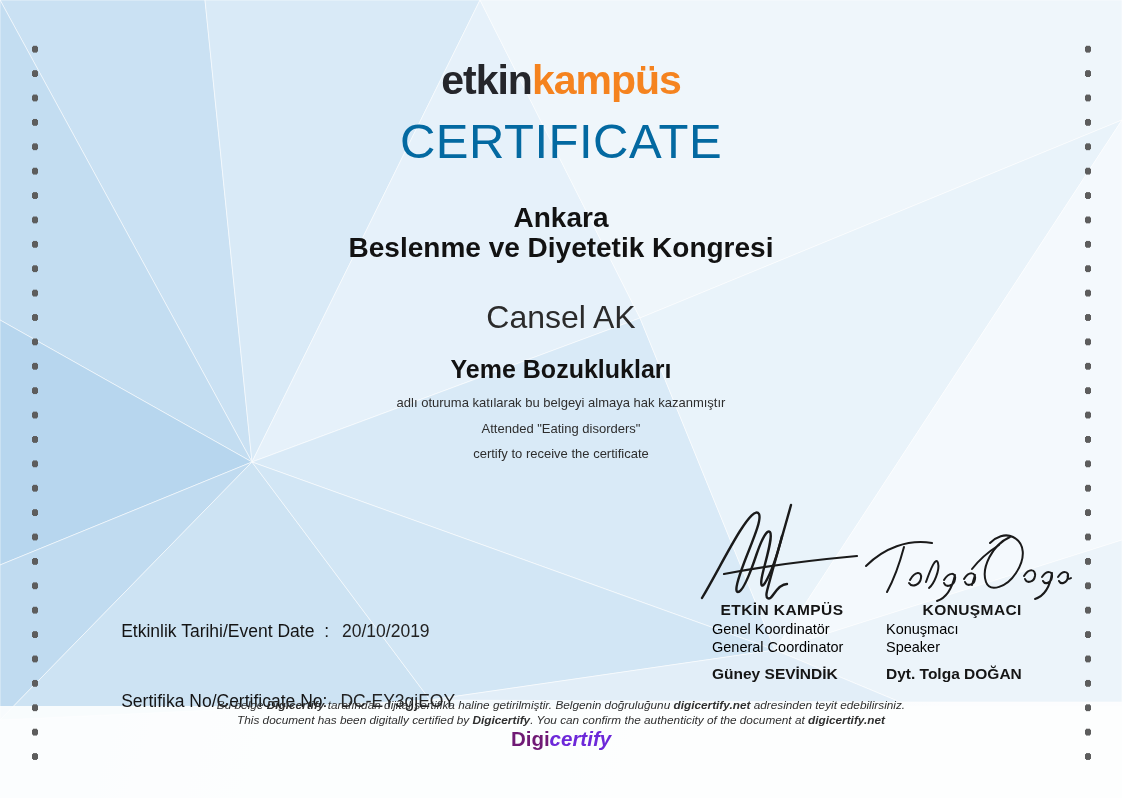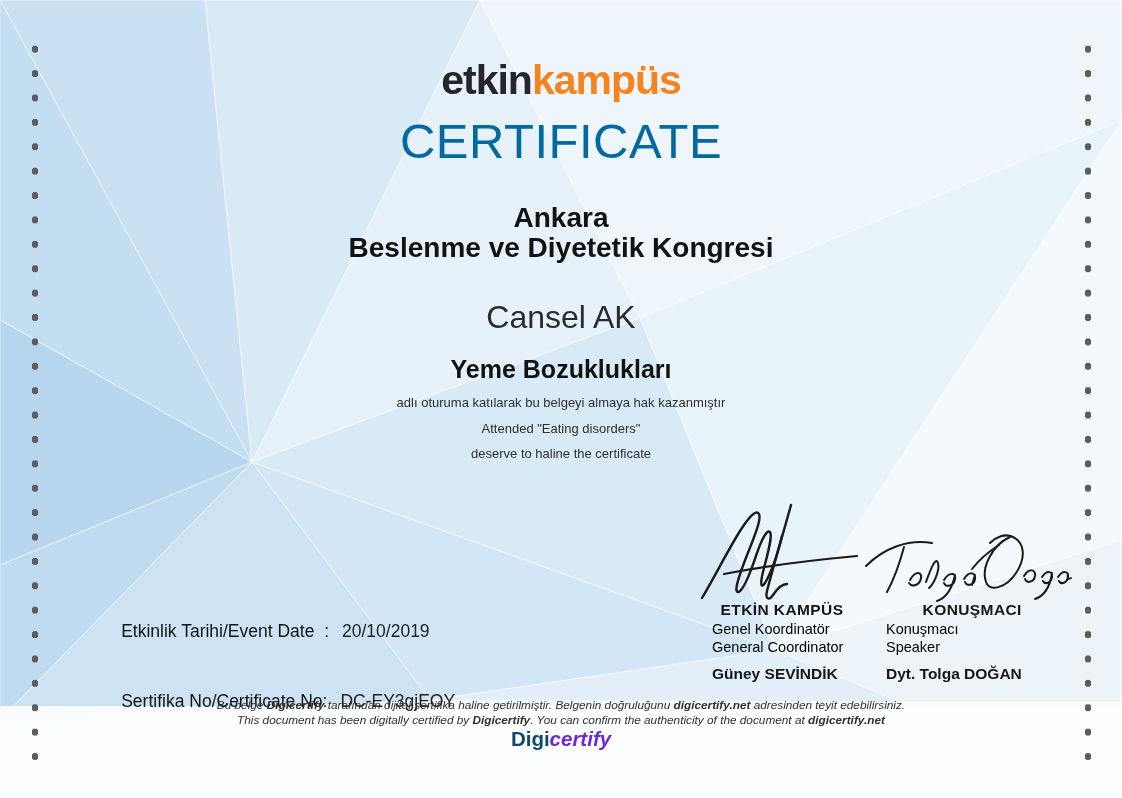--- a/index.html
+++ b/index.html
@@ -39,21 +39,21 @@
   .signer .role{font-size:14.5px;color:#000000;line-height:1.3;}
   .signer .name2{font-size:15.5px;font-weight:700;color:#151515;margin-top:8px;line-height:1.2;}
   .meta{position:absolute;left:92px;top:601px;font-size:17.5px;color:#141414;}
   .meta-row{white-space:pre;margin-bottom:9px;line-height:1.15;}
   .meta-row .val{margin-left:13px;color:#222;}
   .foot{font-style:italic;font-size:11.8px;color:#2f2f2f;line-height:1;}
   .f1{top:700px;}
   .f2{top:715px;}
   .foot b{font-style:italic;}
   .brand{top:729px;font-size:20.5px;font-weight:700;line-height:1;}
-  .brand .p1{color:#0c4a6e;text-align:center;}
+  .brand .p1{color:#701a75;text-align:center;}
   .brand .p2{color:#6d28d9;font-style:italic;}
 </style>
 </head>
 <body>
 
 <div class="cert">
 
   <svg class="bg" viewBox="0 0 1122 798" aria-hidden="true">
     <defs>
       <linearGradient id="bgg" x1="0" y1="0" x2="1" y2="0.25">
@@ -95,21 +95,21 @@
     <div>Ankara</div>
     <div>Beslenme ve Diyetetik Kongresi</div>
   </div>
 
   <div class="center name">Cansel AK</div>
 
   <div class="center session">Yeme Bozuklukları</div>
 
   <div class="center desc d1">adlı oturuma katılarak bu belgeyi almaya hak kazanmıştır</div>
   <div class="center desc d2">Attended "Eating disorders"</div>
-  <div class="center desc d3">deserve to  haline the certificate</div>
+  <div class="center desc d3">certify to  receive the certificate</div>
 
   <div class="sig sig1">
     <svg viewBox="0 0 168 104" fill="none" stroke="#1a1a1a" stroke-linecap="round" stroke-linejoin="round">
       <path d="M8 98 C20 78 34 50 46 31 C55 17 62 9 65 14 C68 20 58 42 50 63 C44 79 40 92 44 92 C49 92 57 71 63 53 C68 39 73 29 76 32 C79 36 73 56 69 72 C66 84 67 89 71 83 C77 73 84 52 88 36" stroke-width="2.4"></path>
       <path d="M97 5 C89 34 80 64 73 91 C71 99 75 101 79 95 C83 89 88 84 93 84" stroke-width="2.4"></path>
       <path d="M30 74 C70 66 120 60 163 56" stroke-width="2.2"></path>
     </svg>
   </div>
   <div class="sig sig2">
     <svg viewBox="0 0 216 80" fill="none" stroke="#1a1a1a" stroke-linecap="round" stroke-linejoin="round" stroke-width="2">

